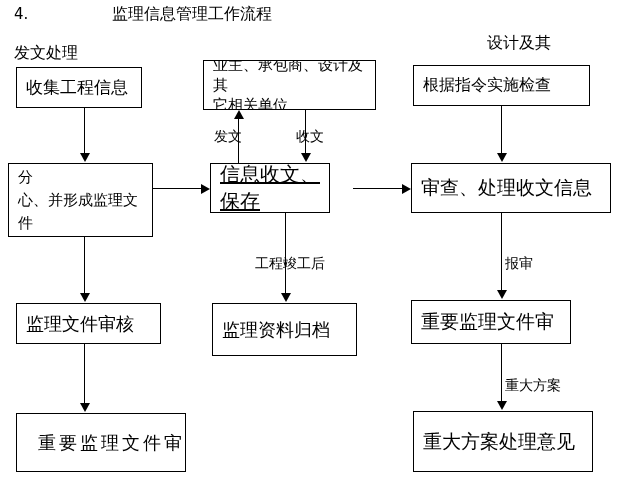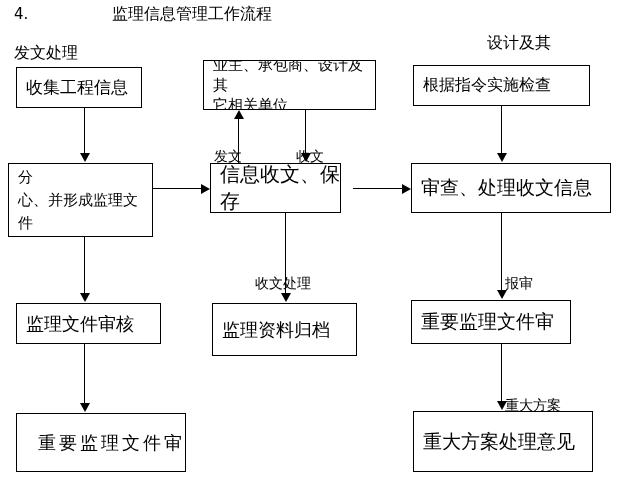--- a/index.html
+++ b/index.html
@@ -79,21 +79,20 @@
     border-left: 9px solid #000;
   }
 
   
   .elabel {
     position: absolute;
     font-family: "DejaVu Sans", sans-serif;
     font-size: 14px;
     color: #000;
     white-space: nowrap;
-    margin-top: 20px;
   }
 </style>
 </head>
 <body>
 
 <div id="canvas">
 
   <div class="hdr" id="title-num">4.</div>
   <div class="hdr" id="title-main">监理信息管理工作流程</div>
   <div class="hdr" id="lbl-fawen">发文处理</div>
@@ -111,21 +110,21 @@
   <div class="box sans pad-l" style="left:413px; top:65px; width:177px; height:41px;">
     <span class="txt" style="font-size:16px;">根据指令实施检查</span>
   </div>
 
   <div class="box sans pad-l" style="left:8px; top:163px; width:145px; height:74px;">
     <span class="txt" style="font-size:15px; line-height:23px;">信息汇总、整理、分
 心、并形成监理文件
 专业监理工程师</span>
   </div>
 
-  <div class="box serif pad-l" style="left:210px; top:163px; width:131px; height:50px;">
+  <div class="box serif pad-l" style="left:210px; top:163px; width:120px; height:50px;text-decoration:underline;">
     <span class="txt" style="font-size:20px;">信息收文、保存</span>
   </div>
 
   <div class="box serif pad-l" style="left:411px; top:163px; width:200px; height:50px;">
     <span class="txt" style="font-size:19px;">审查、处理收文信息</span>
   </div>
 
   <div class="box serif pad-l" style="left:16px; top:303px; width:145px; height:41px;">
     <span class="txt" style="font-size:18px;">监理文件审核</span>
   </div>
@@ -164,21 +163,21 @@
   <div class="arrow-right" style="left:201px; top:184px;"></div>
 
   <div class="hline" style="left:353px; top:188px; width:49px;"></div>
   <div class="arrow-right" style="left:402px; top:184px;"></div>
 
   <div class="vline" style="left:84px; top:237px; height:57px;"></div>
   <div class="arrow-down" style="left:80px; top:293px;"></div>
 
   <div class="vline" style="left:285px; top:213px; height:81px;"></div>
   <div class="arrow-down" style="left:281px; top:293px;"></div>
-  <div class="elabel" style="left:255px; top:255px;">收文处理</div>
+  <div class="elabel" style="left:255px; top:255px;">工程竣工后</div>
 
   <div class="vline" style="left:501px; top:213px; height:78px;"></div>
   <div class="arrow-down" style="left:497px; top:290px;"></div>
   <div class="elabel" style="left:505px; top:255px;">报审</div>
 
   <div class="vline" style="left:84px; top:344px; height:60px;"></div>
   <div class="arrow-down" style="left:80px; top:403px;"></div>
 
   <div class="vline" style="left:501px; top:344px; height:58px;"></div>
   <div class="arrow-down" style="left:497px; top:401px;"></div>

